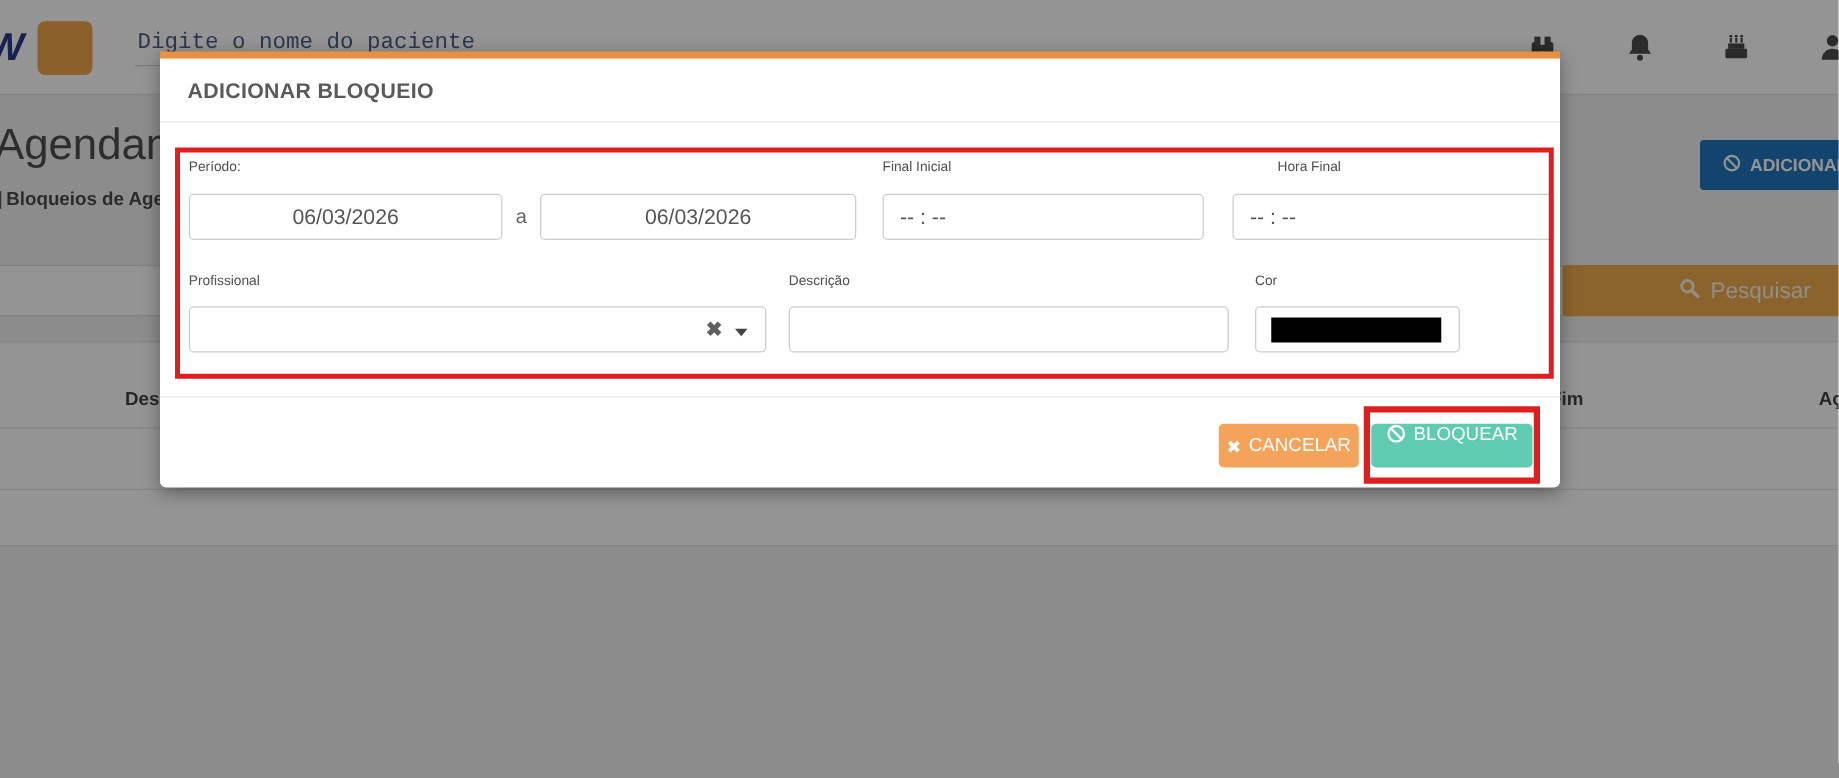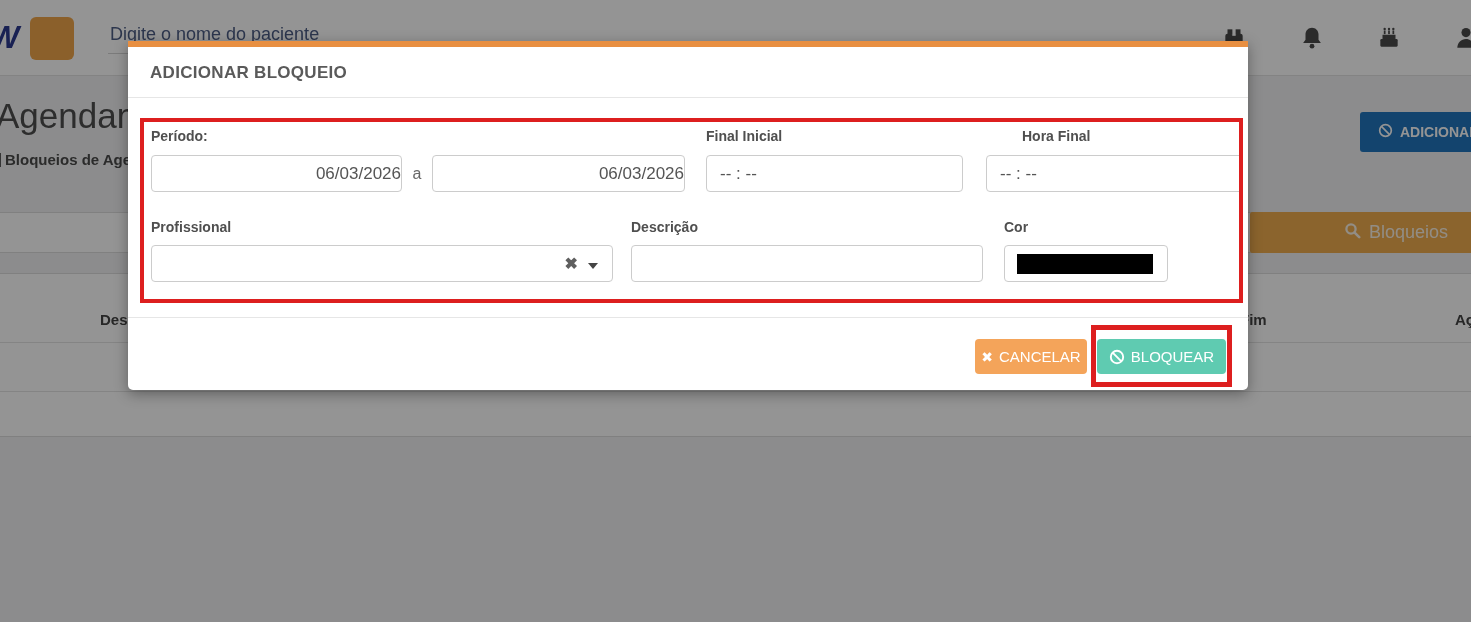--- a/index.html
+++ b/index.html
@@ -7,21 +7,21 @@
   body { font-family:"Liberation Sans", sans-serif; background:#fff; }
   .viewport { position:relative; width:1471px; height:622px; overflow:hidden; background:#f1f2f3; }
 
   
   .page { position:absolute; inset:0; z-index:1; }
   .topbar { position:absolute; left:0; top:0; width:100%; height:76px; background:#fff; border-bottom:1px solid #e2e2e2; }
   .logo { position:absolute; left:-10px; top:20px; font-size:31px; font-weight:bold; font-style:italic; color:#2b3990; }
   .hamburger { position:absolute; left:30px; top:17px; width:44px; height:43px; background:#f0a54a; border:none; border-radius:6px; cursor:pointer; }
   .hamburger .bars { position:absolute; left:11px; top:13px; }
   .hamburger .bar { width:22px; height:3.5px; background:#fff; border-radius:2px; margin-bottom:3.5px; }
-  .search-input { position:absolute; left:108px; top:22px; width:430px; border:none; border-bottom:1px solid #d5d5d5; background:transparent; font-family:Liberation Sans, sans-serif; font-size:18px; color:#40507a; padding:2px 2px 8px 2px; outline:none; }
+  .search-input { position:absolute; left:108px; top:22px; width:430px; border:none; border-bottom:1px solid #d5d5d5; background:transparent; font-family:Liberation Mono, monospace; font-size:18px; color:#40507a; padding:2px 2px 8px 2px; outline:none; }
   .search-input::placeholder { color:#4d5d85; opacity:1; }
   .nav-icon { position:absolute; top:25px; width:26px; height:26px; }
   .nav-icon svg { width:26px; height:26px; fill:#4a4a4a; }
 
   .page-title { position:absolute; left:-4px; top:96px; font-size:35px; font-weight:400; color:#4e4e4e; white-space:nowrap; }
   .breadcrumb { position:absolute; left:5px; top:151px; font-size:15px; font-weight:bold; color:#4a4a4a; white-space:nowrap; }
   .breadcrumb-tick { position:absolute; left:-3px; top:153px; width:4px; height:14px; background:#5a5a5a; }
 
   .btn-add { position:absolute; left:1360px; top:112px; height:40px; background:#2176bd; border:none; border-radius:3px; color:#fff; font-family:"Liberation Sans",sans-serif; font-size:14px; font-weight:bold; padding:0 18px; white-space:nowrap; display:flex; align-items:center; gap:7px; cursor:pointer; }
 
@@ -33,36 +33,36 @@
   .row-line { position:absolute; left:0; width:100%; height:1px; background:#e3e3e3; }
 
   
   .backdrop { position:absolute; inset:0; background:rgba(0,0,0,0.42); z-index:10; }
 
   
   .modal { position:absolute; left:128px; top:41px; width:1120px; height:349px; background:#fff; border-top:6px solid #e88f41; border-radius:0 0 5px 5px; box-shadow:0 4px 14px rgba(0,0,0,0.35); z-index:20; }
   .modal-header { position:absolute; left:0; top:0; width:100%; height:51px; border-bottom:1px solid #e6e6e6; }
   .modal-title { position:absolute; left:22px; top:16px; font-size:17px; font-weight:bold; color:#5a5a5a; letter-spacing:0.3px; }
 
-  .field-label { position:absolute; font-size:14px; font-weight:bold; color:#4f4f4f; white-space:nowrap; }
+  .field-label { position:absolute; font-size:11px; font-weight:normal; color:#4f4f4f; white-space:nowrap; }
   .txt-input { position:absolute; height:37px; border:1px solid #ccc; border-radius:4px; background:#fff; font-family:"Liberation Sans",sans-serif; font-size:17px; color:#555; outline:none; }
-  .center { text-align:right; }
+  .center { text-align:center; }
   .padded { padding-left:13px; }
   .sep-a { position:absolute; width:30px; height:37px; display:flex; align-items:center; justify-content:center; font-size:16px; color:#666; }
 
   .select-box { position:absolute; height:37px; border:1px solid #ccc; border-radius:4px; background:#fff; cursor:pointer; }
   .select-clear { position:absolute; right:34px; top:8px; font-size:16px; font-weight:bold; color:#5f5f5f; cursor:pointer; }
   .select-caret { position:absolute; right:14px; top:17px; width:0; height:0; border-left:5px solid transparent; border-right:5px solid transparent; border-top:6px solid #444; }
 
   .color-box { position:absolute; height:37px; border:1px solid #ccc; border-radius:4px; background:#fff; cursor:pointer; }
   .color-swatch { position:absolute; left:12px; top:8px; width:136px; height:20px; }
 
   .modal-footer-line { position:absolute; left:0; top:270px; width:100%; height:1px; background:#e6e6e6; }
   .btn-cancel { position:absolute; left:847px; top:292px; width:112px; height:35px; background:#f4a45a; border:none; border-radius:4px; color:#fff; font-family:"Liberation Sans",sans-serif; font-size:15px; display:flex; align-items:center; justify-content:center; gap:6px; cursor:pointer; }
-  .btn-block { position:absolute; left:969px; top:292px; width:129px; height:35px; background:#5fcbb1; border:none; border-radius:4px; color:#fff; font-family:"Liberation Sans",sans-serif; font-size:15px; display:flex; align-items:center; justify-content:center; gap:6px; cursor:pointer; }
+  .btn-block { position:absolute; left:969px; top:292px; width:129px; height:35px; background:#5fcbb1; border:none; border-radius:4px; color:#fff; font-family:"Liberation Sans",sans-serif; font-size:15px; display:flex; justify-content:center; gap:6px; cursor:pointer; }
 
   .anno { position:absolute; border:4px solid #dd1f1f; z-index:30; pointer-events:none; }
   .anno-form { left:12px; top:71px; width:1103px; height:185px; }
   .anno-block { left:963px; top:278px; width:141px; height:62px; border-width:5px; }
 </style>
 </head>
 <body>
 
 <div class="viewport">
 
@@ -127,21 +127,21 @@
     </button>
 
     <div class="panel-a"></div>
     <button class="btn-search">
       <span>
         <svg width="17" height="17" viewBox="0 0 17 17">
             <circle cx="7" cy="7" r="4.6" fill="none" stroke="#fbf3e6" stroke-width="2.3"></circle>
             <line x1="10.6" y1="10.6" x2="15.2" y2="15.2" stroke="#fbf3e6" stroke-width="2.6" stroke-linecap="round"></line>
           </svg>
       </span>
-      <span>Bloqueios</span>
+      <span>Pesquisar</span>
     </button>
 
     <div class="panel-b">
       <span class="th" style="left:100px;">Descrição</span>
       <span class="th" style="left:1240px;">Fim</span>
       <span class="th" style="left:1455px;">Ações</span>
       <span class="row-line" style="top:68px;"></span>
       <div style="position:absolute; left:0; top:68px; width:100%; height:49px;"></div>
       <span class="row-line" style="top:117px;"></span>
       <div style="position:absolute; left:0; top:117px; width:100%; height:46px;"></div>

